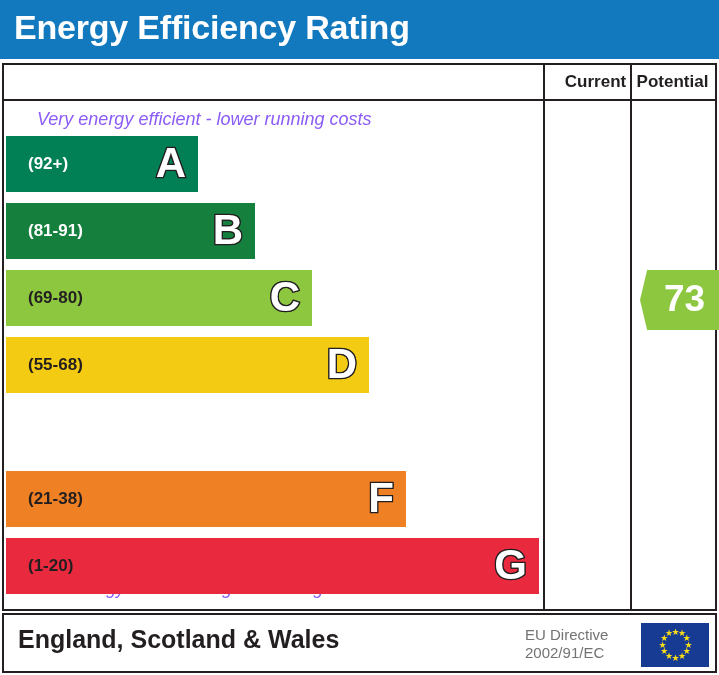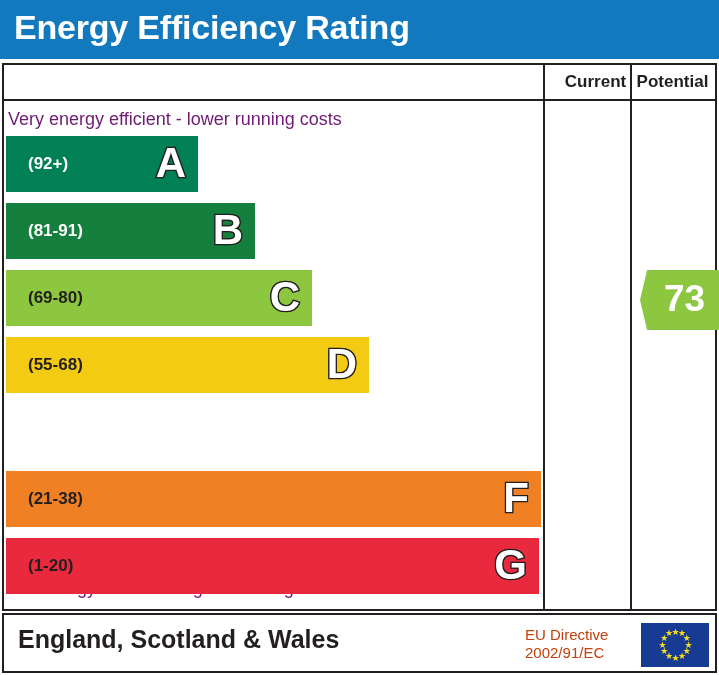--- a/index.html
+++ b/index.html
@@ -83,23 +83,24 @@
     width: 2px;
     background: #231f20;
     height: 544px;
   }
   .vrule-a { left: 539px; }
   .vrule-b { left: 626px; }
 
   
   .caption {
     position: absolute;
-    left: 4px;
+    left: 33px;
     font-size: 18px;
-    color: #701a75;
+    font-style: italic;
+    color: #8b5cf6;
     white-space: nowrap;
   }
   .caption-top    { top: 44px; }
   .caption-bottom { top: 513px; }
 
   
   .band {
     position: absolute;
     left: 2px;
     height: 56px;
@@ -173,21 +174,21 @@
     font-weight: bold;
     color: #231f20;
     white-space: nowrap;
   }
   .footer-directive {
     position: absolute;
     left: 521px;
     top: 11px;
     font-size: 15px;
     line-height: 18px;
-    color: #c2410c;
+    color: #737373;
     white-space: nowrap;
   }
   .eu-flag {
     position: absolute;
     left: 637px;
     top: 8px;
     width: 68px;
     height: 44px;
     background: #173a93;
     overflow: hidden;
@@ -233,21 +234,21 @@
       <span class="band-letter">B</span>
     </div>
     <div class="band txt-dark" style="top: 205px; width: 306px; background: rgb(141, 198, 63);">
       <span class="band-range">(69-80)</span>
       <span class="band-letter">C</span>
     </div>
     <div class="band txt-dark" style="top: 272px; width: 363px; background: rgb(242, 203, 18);">
       <span class="band-range">(55-68)</span>
       <span class="band-letter">D</span>
     </div>
-    <div class="band txt-dark" style="top: 406px; width: 535px; background: rgb(239, 128, 35);">
+    <div class="band txt-dark" style="top: 406px; width: 400px; background: rgb(239, 128, 35);">
       <span class="band-range">(21-38)</span>
       <span class="band-letter">F</span>
     </div>
     <div class="band txt-dark" style="top: 473px; width: 533px; background: rgb(233, 41, 62);">
       <span class="band-range">(1-20)</span>
       <span class="band-letter">G</span>
     </div>
 
     <div class="badge" style="left: 636px; top: 205px; width: 79px; background: rgb(141, 198, 63);">
       <span class="badge-value">73</span>

